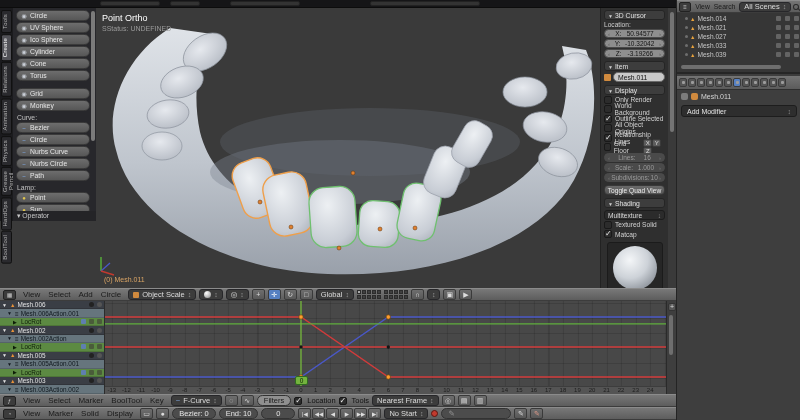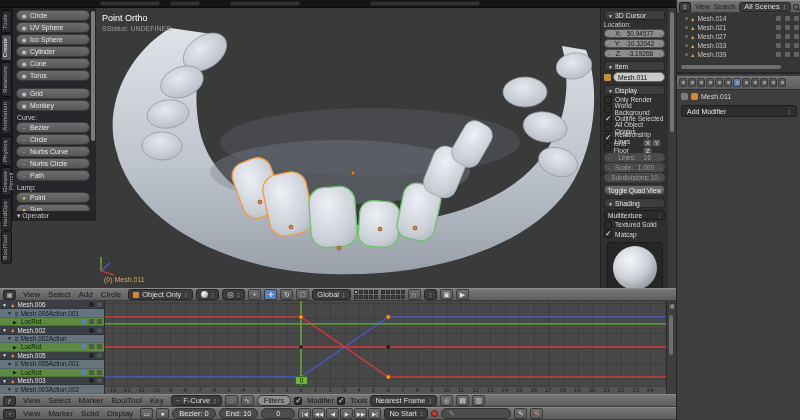--- a/index.html
+++ b/index.html
@@ -384,21 +384,21 @@
     <div id="v3d-header" class="abs hdr">
       <span class="edicon">▦</span>
       <span id="v3d-menus" style="display:inline-flex">
           <span class="menu">View</span>
           <span class="menu">Select</span>
           <span class="menu">Add</span>
           <span class="menu">Circle</span>
         </span>
       <span class="dd">
           <span style="width:6px;height:6px;background:#d08a3e;border-radius:1px"></span>
-          <span>Object Only</span>
+          <span>Object Scale</span>
           <span class="arr">↕</span>
         </span>
       <span class="dd">
           <span style="width:7px;height:7px;border-radius:50%;background:radial-gradient(circle at 35% 30%,#fff,#888)"></span>
           <span class="arr">↕</span>
         </span>
       <span class="dd">
           <span>◎</span>
           <span class="arr">↕</span>
         </span>
@@ -687,21 +687,21 @@
         </span>
       <span class="dd">
           <span style="color:#7fa8e0">~</span>
           <span>F-Curve</span>
           <span class="arr">↕</span>
         </span>
       <span class="icobtn">◌</span>
       <span class="icobtn">∿</span>
       <span class="pill" style="background:#8f8f8f;color:#1a1a1a">Filters</span>
       <span class="cb on" id="cb-normalize"></span>
-        <span class="cblabel">Modifier</span>
+        <span class="cblabel">Location</span>
       <span class="cb on" id="cb-auto"></span>
         <span class="cblabel">Tools</span>
       <span class="dd">
           <span>Nearest Frame</span>
           <span class="arr">↕</span>
         </span>
       <span class="icobtn">◎</span>
       <span class="icobtn">▤</span>
       <span class="icobtn">▥</span>
     </div>

